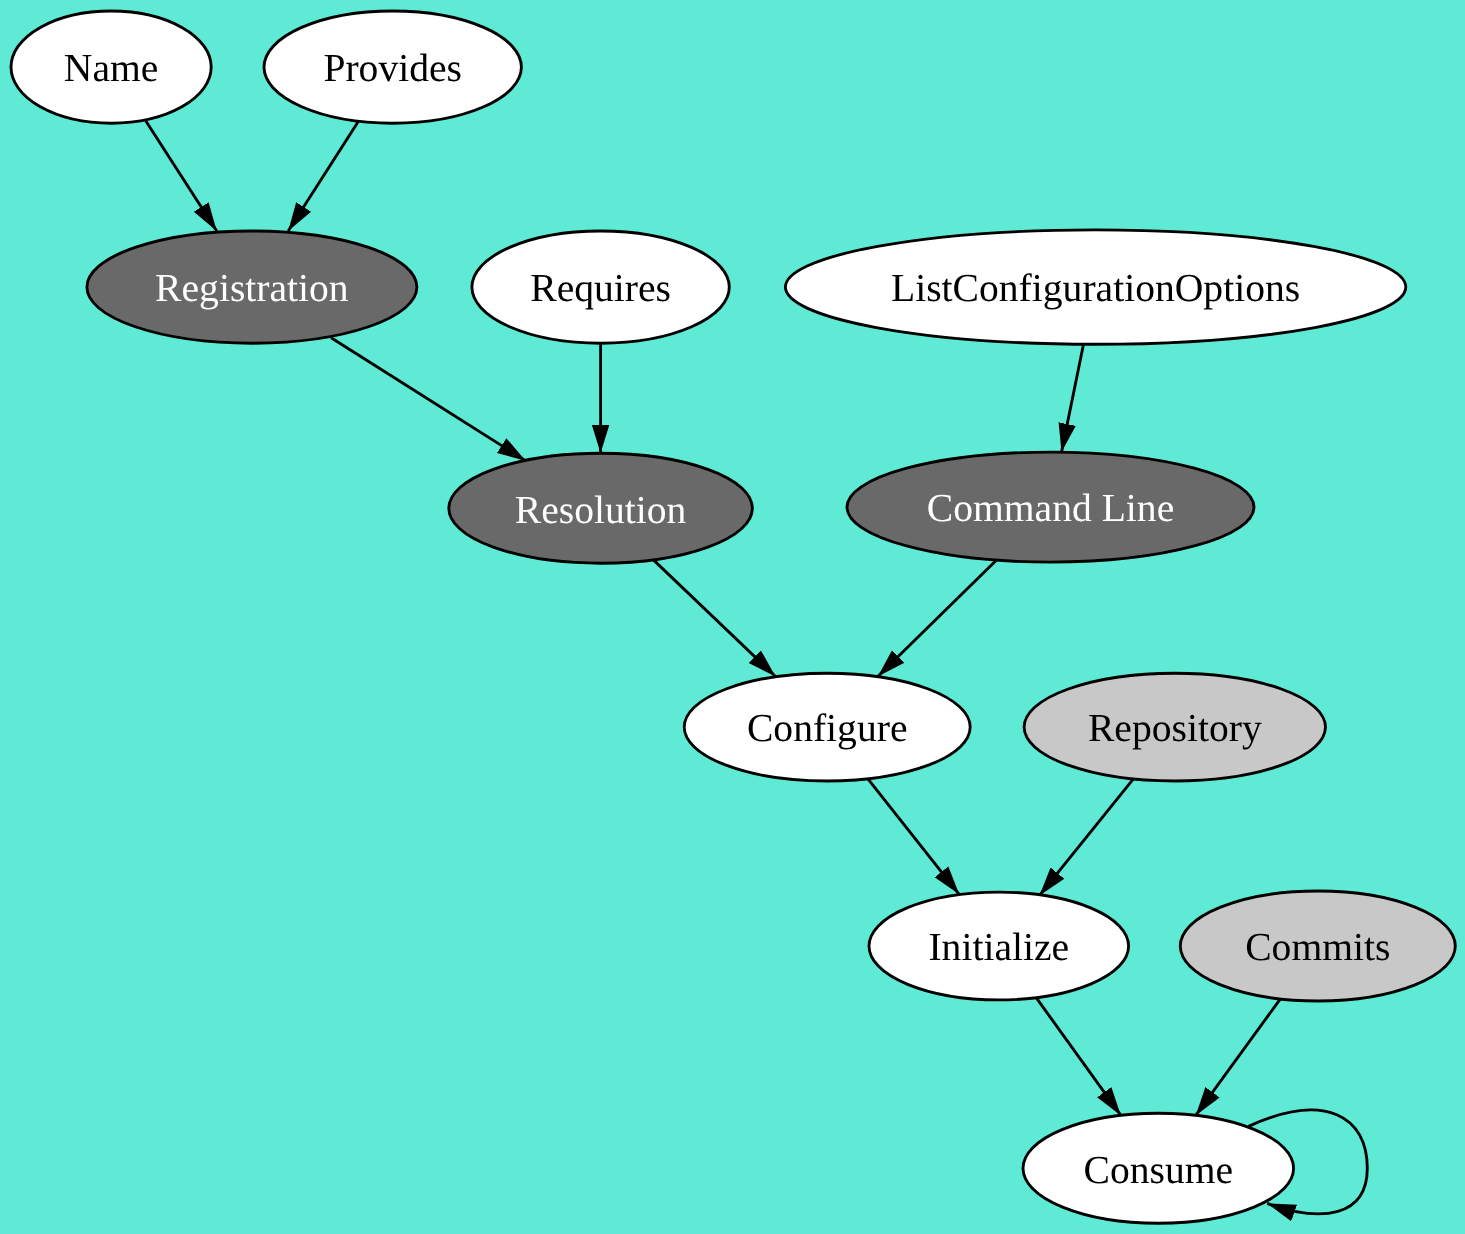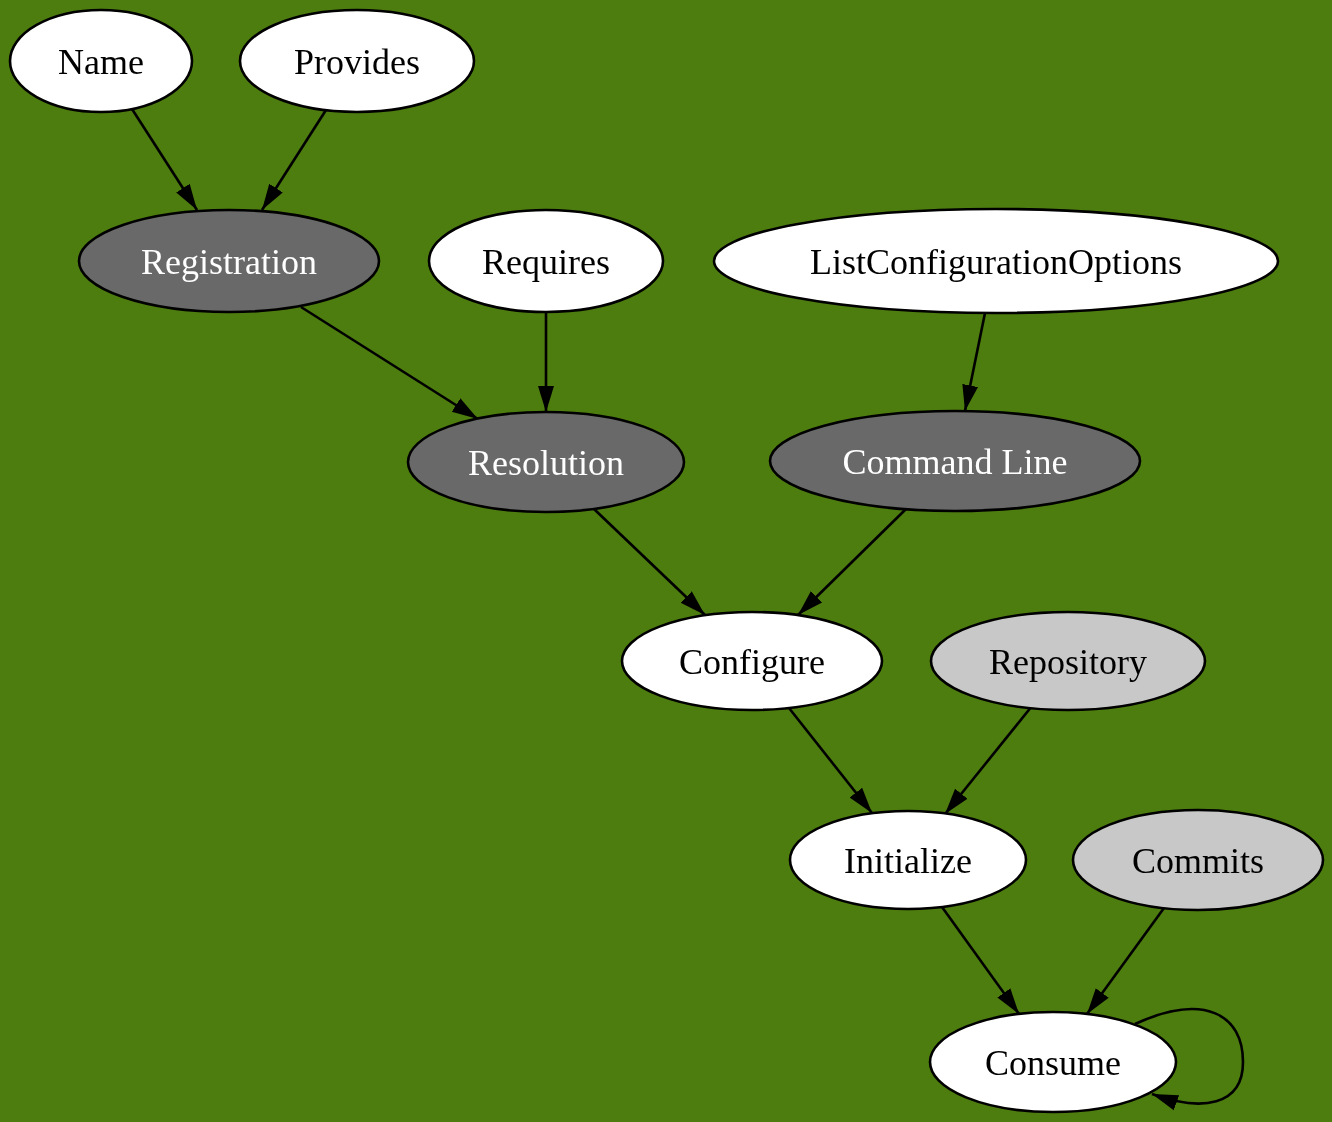--- a/index.html
+++ b/index.html
@@ -7,21 +7,21 @@
     padding: 0;
     background: #ffffff;
     width: 1332px;
     height: 1122px;
     font-family: "Liberation Serif", "DejaVu Serif", serif;
   }
   .diagram-wrap {
     position: relative;
     width: 1332px;
     height: 1122px;
-    background: #4d7c0f;
+    background: #5eead4;
     overflow: hidden;
   }
   svg { display: block; }
   .edge {
     stroke: #000000;
     stroke-width: 2.6;
     fill: none;
   }
   .node-ellipse {
     stroke: #000000;

